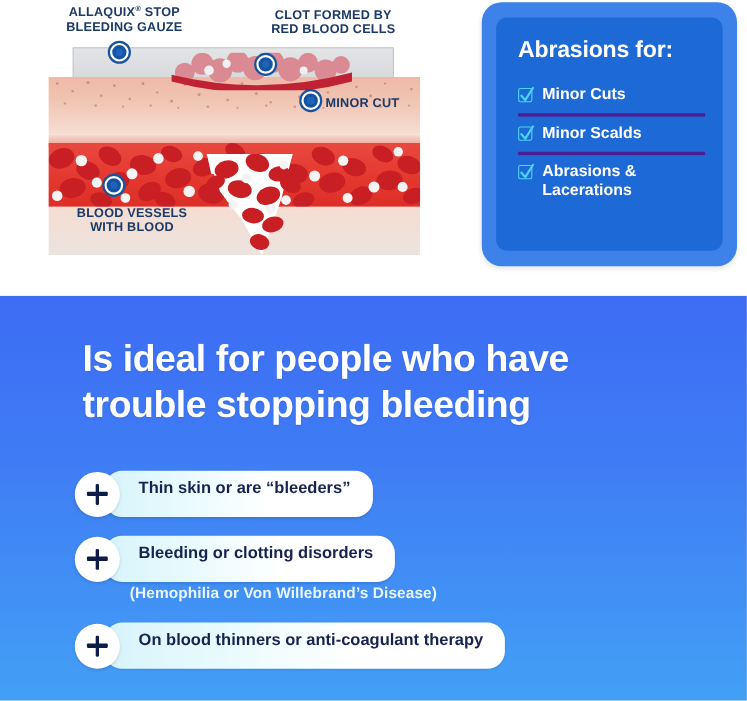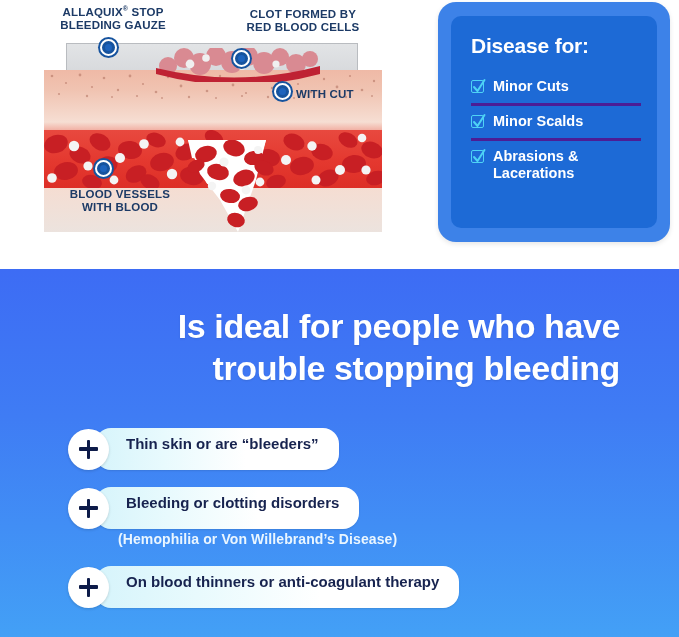--- a/index.html
+++ b/index.html
@@ -60,21 +60,21 @@
     border-bottom:3px solid #4c1d95;}
   .suit-row:last-child{border-bottom:none;}
   .cbox{flex:0 0 auto;width:13px;height:13px;border:1.6px solid #4ed3f5;border-radius:2px;position:relative;margin-top:2px;box-sizing:border-box;}
   .cbox svg{position:absolute;left:0px;top:-3px;}
   .suit-txt{color:#fff;font-weight:bold;font-size:14.5px;line-height:17px;}
 
   
   #bottom{position:absolute;left:0;top:269px;width:679px;height:368px;
     background:linear-gradient(180deg,#3d6cf4 0%,#3f7cf4 40%,#43a0f6 100%);}
   #head{position:absolute;left:75px;top:36px;width:545px;color:#fff;font-weight:bold;
-    font-size:34px;line-height:42px;letter-spacing:-.4px;text-shadow:0 1px 2px rgba(0,0,0,.10);text-align:right;}
+    font-size:34px;line-height:42px;letter-spacing:-.4px;text-shadow:0 1px 2px rgba(0,0,0,.10);}
 
   .prow{position:absolute;display:flex;align-items:center;}
   #prow0{left:68px;top:159px;}
   #prow1{left:68px;top:218px;}
   #prow2{left:68px;top:297px;}
   .plus{width:41px;height:41px;border-radius:50%;background:#fff;position:relative;flex:0 0 auto;z-index:2;
     box-shadow:0 1px 3px rgba(0,0,0,.16);}
   .plus::before,.plus::after{content:"";position:absolute;background:#0d1b49;border-radius:1px;}
   .plus::before{left:50%;top:11px;width:3.2px;height:19px;margin-left:-1.6px;}
   .plus::after{top:50%;left:11px;height:3.2px;width:19px;margin-top:-1.6px;}
@@ -244,28 +244,28 @@
 
     <div class="marker" id="mk-gauze"></div>
     <div class="marker" id="mk-clot"></div>
     <div class="marker" id="mk-cut"></div>
     <div class="marker" id="mk-vessel"></div>
 
     <div class="dg-label" id="lbl-gauze"><span>ALLAQUIX</span><span class="sup">®</span><span> STOP
 BLEEDING GAUZE</span></div>
     <div class="dg-label" id="lbl-clot">CLOT FORMED BY
 RED BLOOD CELLS</div>
-    <div class="dg-label" id="lbl-cut">WITH CUT</div>
+    <div class="dg-label" id="lbl-cut">MINOR CUT</div>
     <div class="dg-label" id="lbl-vessel">BLOOD VESSELS
 WITH BLOOD</div>
   </div>
 
   <div id="suit-card">
     <div id="suit-inner">
-      <div id="suit-title">Disease for:</div>
+      <div id="suit-title">Abrasions for:</div>
 
       <div class="suit-row">
         <span class="cbox">
           <svg width="14" height="17" viewBox="0 0 14 17">
               <path d="M2 9 L5.5 13 L12.5 2" stroke="#4ed3f5" stroke-width="2" fill="none" stroke-linecap="round" stroke-linejoin="round"></path>
             </svg>
         </span>
         <span class="suit-txt">Minor Cuts</span>
       </div>
 

